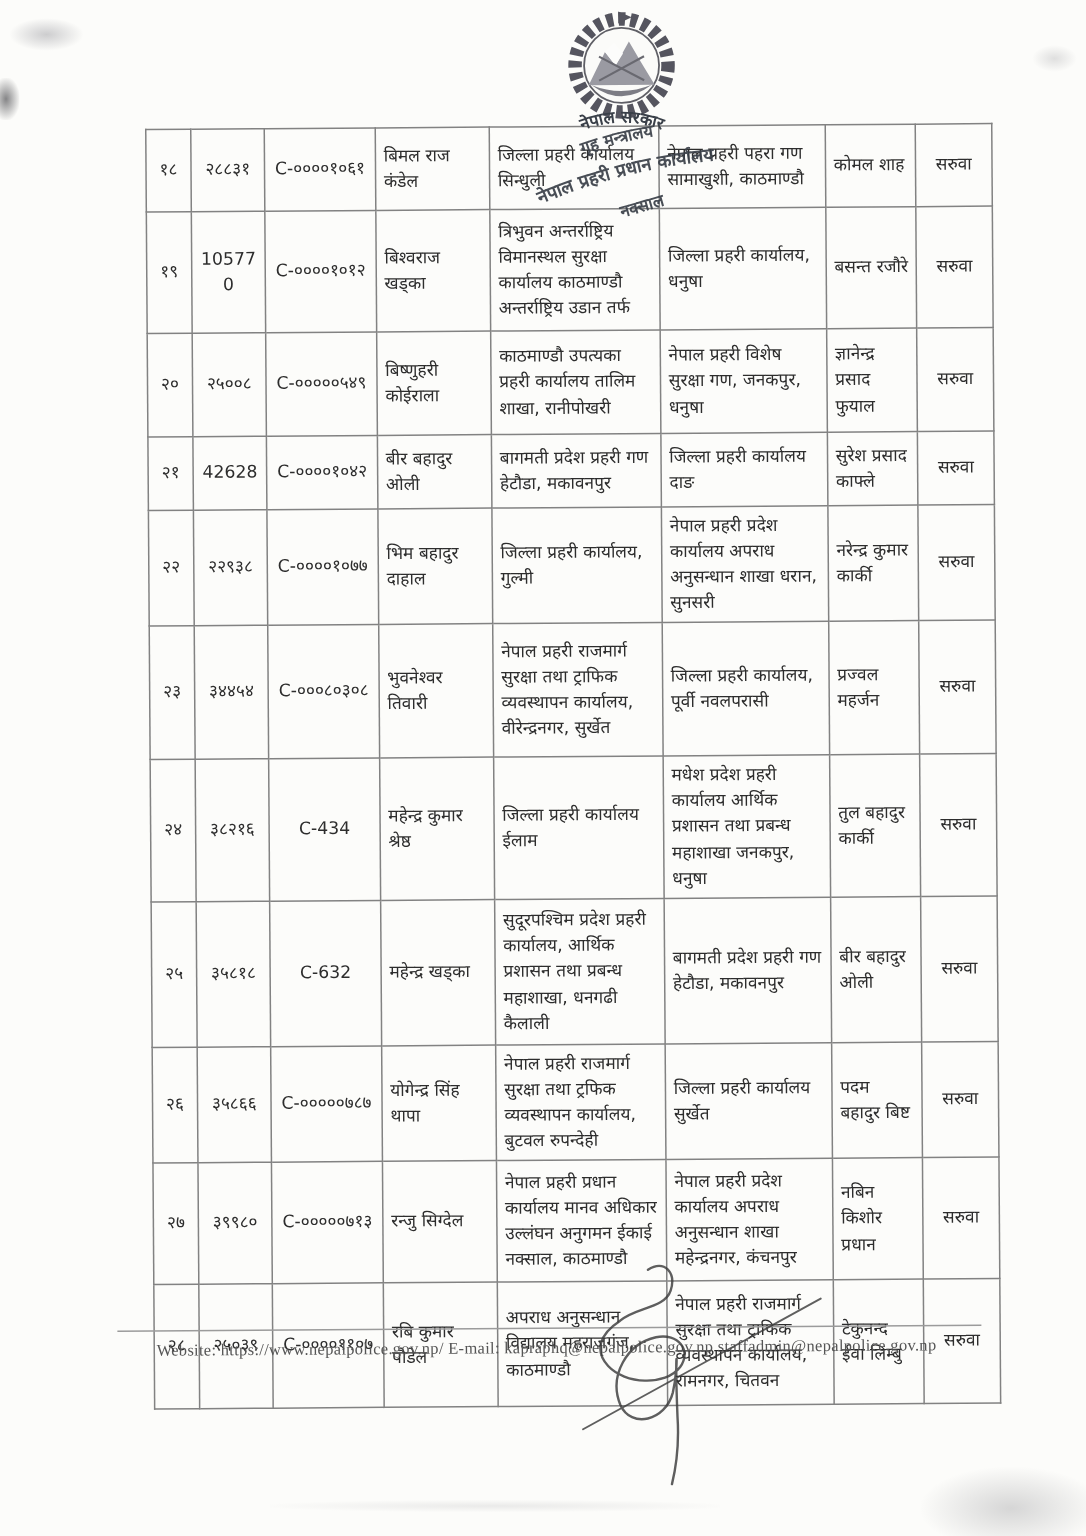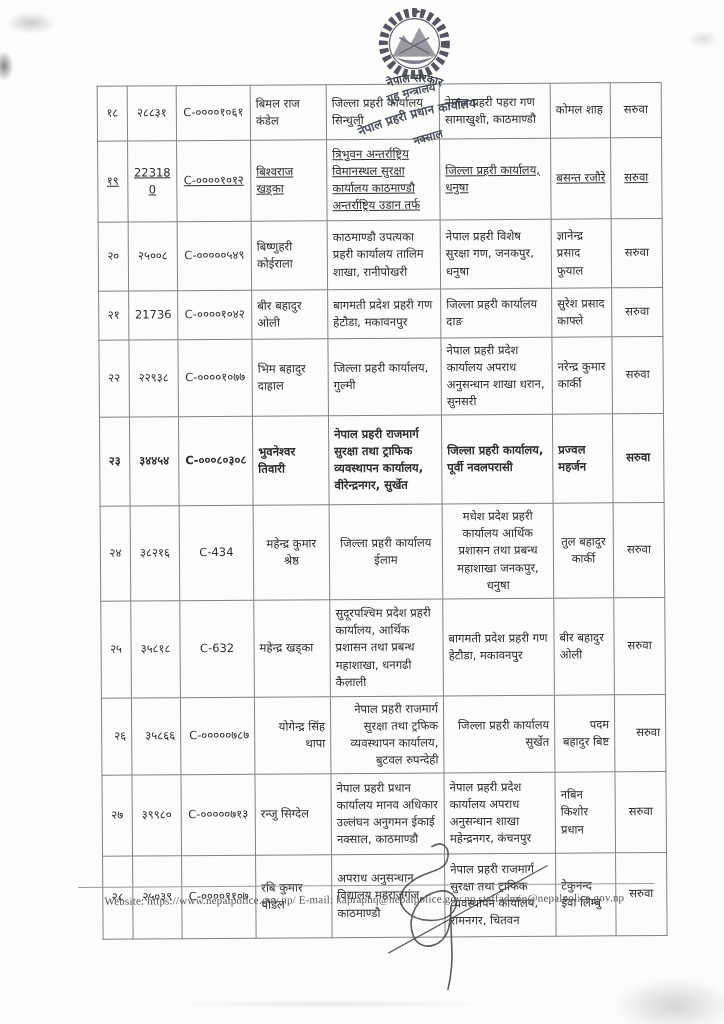--- a/index.html
+++ b/index.html
@@ -23,23 +23,23 @@
   table.roster td{
     border:1px solid #828282;
     padding:2px 5px;
     font-size:11.5px;line-height:1.5;color:#2d2d2d;
     vertical-align:middle;word-wrap:break-word;
   }
   td.c-center{text-align:center;}
   col.c-sn{width:30px;}  col.c-reg{width:49px;} col.c-cid{width:74px;}
   col.c-name{width:76px;} col.c-from{width:113px;} col.c-to{width:111px;}
   col.c-rec{width:60px;}  col.c-act{width:51px;}
-  tr.r0 td{height:50px;} tr.r1 td{height:76px;text-decoration:underline;} tr.r2 td{height:64px;}
-  tr.r3 td{height:44px;} tr.r4 td{height:72px;} tr.r5 td{height:84px;font-weight:bold;}
-  tr.r6 td{height:90px;text-align:center;} tr.r7 td{height:92px;} tr.r8 td{height:72px;text-align:right;}
+  tr.r0 td{height:50px;} tr.r1 td{height:76px;} tr.r2 td{height:64px;}
+  tr.r3 td{height:44px;} tr.r4 td{height:72px;} tr.r5 td{height:84px;}
+  tr.r6 td{height:90px;} tr.r7 td{height:92px;} tr.r8 td{height:72px;}
   tr.r9 td{height:76px;} tr.r10 td{height:78px;}
   
   .stamp-svg{
     position:absolute;left:295px;top:2px;width:290px;height:170px;
     pointer-events:none;z-index:5;
   }
   
   .signature-svg{
     position:absolute;left:0;top:0;width:724px;height:1024px;
     pointer-events:none;z-index:6;
@@ -128,41 +128,41 @@
         <td class="c-center">२८८३१</td>
         <td class="c-center">C-००००१०६१</td>
         <td>बिमल राज कंडेल</td>
         <td>जिल्ला प्रहरी कार्यालय सिन्धुली</td>
         <td>नेपाल प्रहरी पहरा गण सामाखुशी, काठमाण्डौ</td>
         <td>कोमल शाह</td>
         <td class="c-center">सरुवा</td>
       </tr>
           <tr class="r1">
         <td class="c-center">१९</td>
-        <td class="c-center">223180</td>
+        <td class="c-center">105770</td>
         <td class="c-center">C-००००१०१२</td>
         <td>बिश्वराज खड्का</td>
         <td>त्रिभुवन अन्तर्राष्ट्रिय विमानस्थल सुरक्षा कार्यालय काठमाण्डौ अन्तर्राष्ट्रिय उडान तर्फ</td>
         <td>जिल्ला प्रहरी कार्यालय, धनुषा</td>
         <td>बसन्त रजौरे</td>
         <td class="c-center">सरुवा</td>
       </tr>
           <tr class="r2">
         <td class="c-center">२०</td>
         <td class="c-center">२५००८</td>
         <td class="c-center">C-०००००५४९</td>
         <td>बिष्णुहरी कोईराला</td>
         <td>काठमाण्डौ उपत्यका प्रहरी कार्यालय तालिम शाखा, रानीपोखरी</td>
         <td>नेपाल प्रहरी विशेष सुरक्षा गण, जनकपुर, धनुषा</td>
         <td>ज्ञानेन्द्र प्रसाद फुयाल</td>
         <td class="c-center">सरुवा</td>
       </tr>
           <tr class="r3">
         <td class="c-center">२१</td>
-        <td class="c-center">21736</td>
+        <td class="c-center">42628</td>
         <td class="c-center">C-००००१०४२</td>
         <td>बीर बहादुर ओली</td>
         <td>बागमती प्रदेश प्रहरी  गण हेटौडा, मकावनपुर</td>
         <td>जिल्ला प्रहरी कार्यालय दाङ</td>
         <td>सुरेश प्रसाद काफ्ले</td>
         <td class="c-center">सरुवा</td>
       </tr>
           <tr class="r4">
         <td class="c-center">२२</td>
         <td class="c-center">२२९३८</td>

